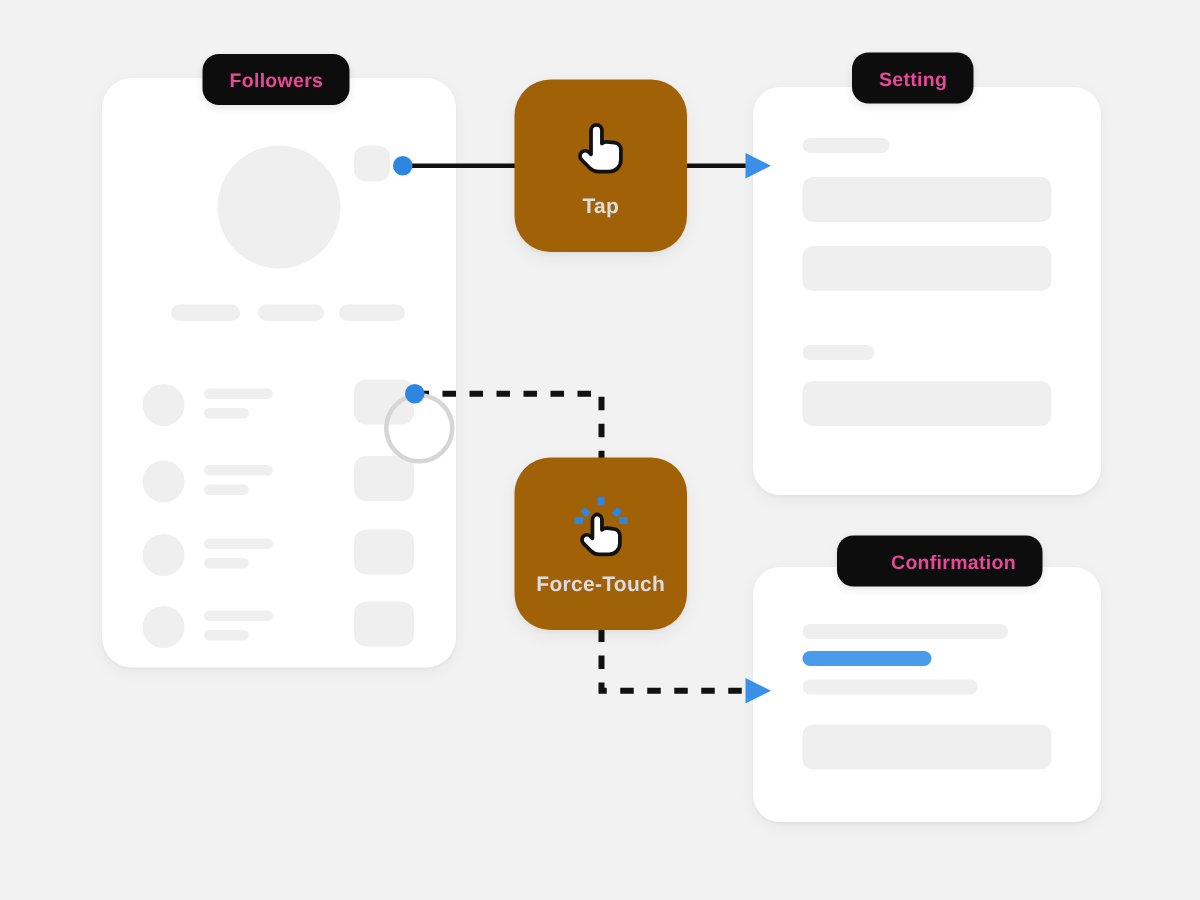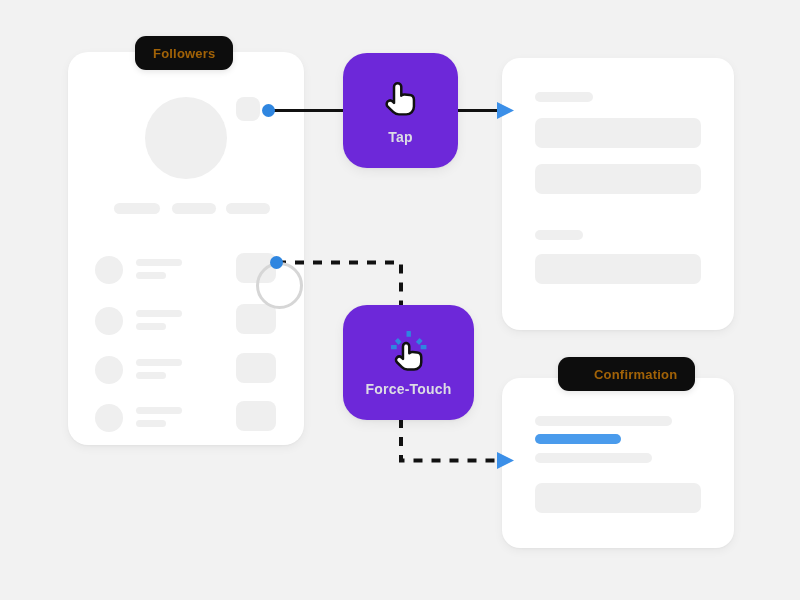--- a/index.html
+++ b/index.html
@@ -22,21 +22,21 @@
   
   .panel {
     position: absolute;
     background: #ffffff;
     border-radius: 18px;
     box-shadow: 0 3px 10px rgba(0,0,0,0.05), 0 1px 2px rgba(0,0,0,0.03);
   }
   .badge {
     position: absolute;
     background: #0d0d0d;
-    color: #a16207;
+    color: #ec4899;
     border-radius: 11px;
     font-size: 13px;
     font-weight: bold;
     letter-spacing: .2px;
     display: flex;
     align-items: center;
     justify-content: center;
     height: 34px;
     padding: 0 18px;
     z-index: 6;
@@ -90,31 +90,31 @@
   }
   #dot-tap { left: 262px; top: 104px; }
   #dot-force { left: 270px; top: 256px; }
 
   
   .svg-layer { position: absolute; left: 0; top: 0; width: 800px; height: 600px; pointer-events: none; z-index: 3; }
 
   
   .gcard {
     position: absolute;
-    background: #6d28d9;
+    background: #a16207;
     border-radius: 24px;
     box-shadow: 0 4px 12px rgba(0,0,0,0.06), 0 1px 3px rgba(0,0,0,0.04);
     z-index: 5;
     display: flex;
     flex-direction: column;
     align-items: center;
     justify-content: center;
   }
   #card-tap { left: 343px; top: 53px; width: 115px; height: 115px; }
-  #card-force { left: 343px; top: 305px; width: 131px; height: 115px; }
+  #card-force { left: 343px; top: 305px; width: 115px; height: 115px; }
   .gcard .glabel {
     font-size: 14px;
     font-weight: bold;
     color: #dcdce4;
     margin-top: 6px;
     letter-spacing: .2px;
   }
   .gicon { width: 46px; height: 46px; display: block; }
 
   
@@ -219,20 +219,21 @@
   </div>
 
   <div class="panel" id="panel-setting">
     <div class="bar small" style="left:33px; top:34px; width:58px;"></div>
     <div class="bar" style="left:33px; top:60px; width:166px; height:30px;"></div>
     <div class="bar" style="left:33px; top:106px; width:166px; height:30px;"></div>
     <div class="bar small" style="left:33px; top:172px; width:48px;"></div>
     <div class="bar" style="left:33px; top:196px; width:166px; height:30px;"></div>
   </div>
 
+  <div class="badge" style="left:568px; top:35px;">Setting</div>
 
   <div class="panel" id="panel-confirm">
     <div class="bar small" style="left:33px; top:38px; width:137px;"></div>
     <div class="bar small accent" style="left:33px; top:56px; width:86px;"></div>
     <div class="bar small" style="left:33px; top:75px; width:117px;"></div>
     <div class="bar" style="left:33px; top:105px; width:166px; height:30px;"></div>
   </div>
 
   <div class="badge" style="left:558px; top:357px;padding-left:36px;">Confirmation</div>
 

